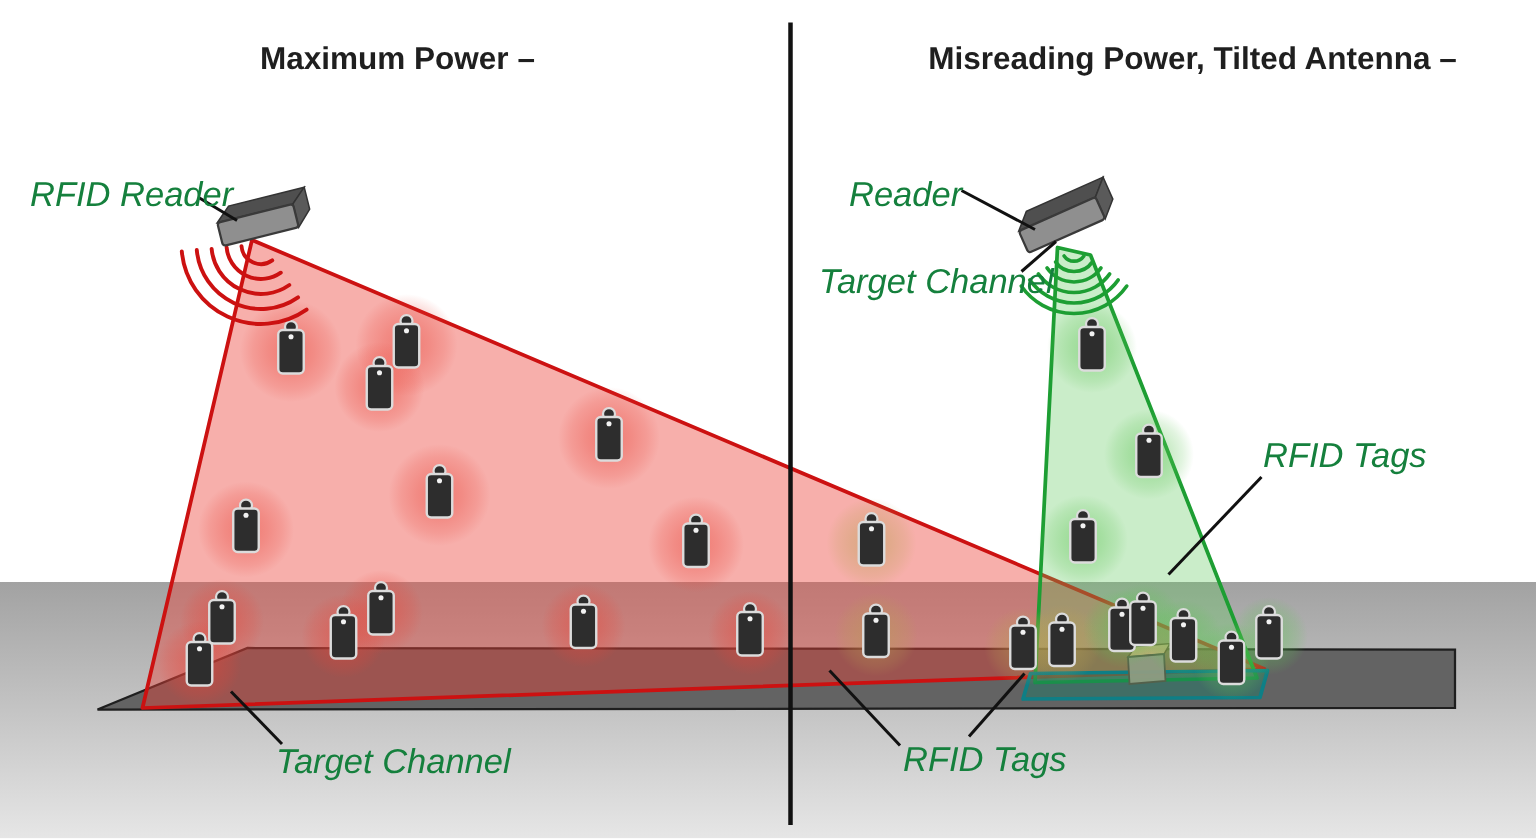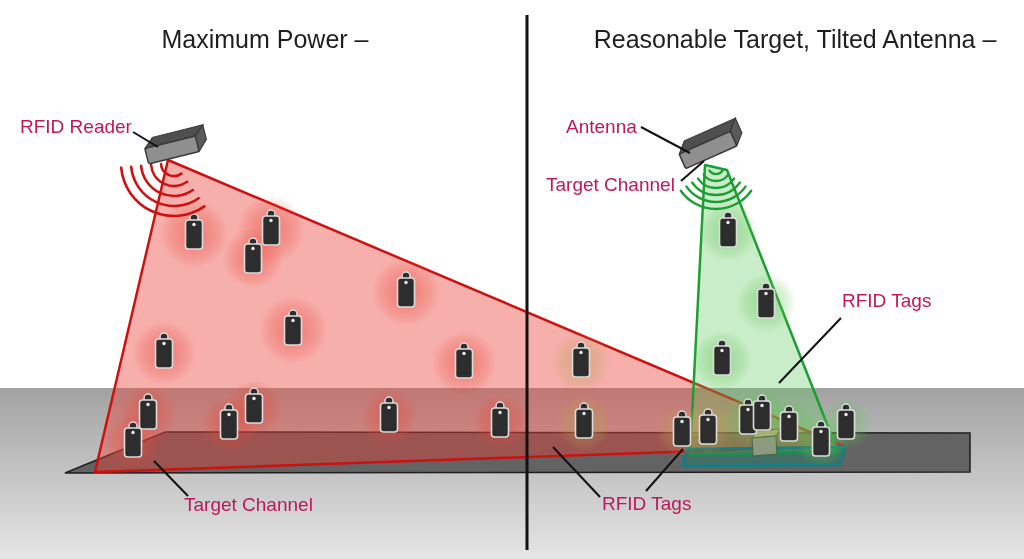--- a/index.html
+++ b/index.html
@@ -1,21 +1,21 @@
 <!DOCTYPE html>
 <html><head>
 <meta charset="utf-8">
 <style>
   html,body{margin:0;padding:0;background:#fff;}
   #canvas{position:relative;width:1024px;height:559px;overflow:hidden;background:#fff;
           font-family:"Liberation Sans", sans-serif;}
   #scene{position:absolute;left:0;top:0;}
-  .lbl{position:absolute;color:#be185d;font-size:19px;white-space:nowrap;pointer-events:none;}
-  .title{position:absolute;text-align:center;color:#1f1f1f;font-weight:normal;
-         font-size:25px;line-height:27px;pointer-events:none;}
+  .lbl{position:absolute;color:#15803d;font-size:23px;white-space:nowrap;pointer-events:none;font-style:italic;}
+  .title{position:absolute;text-align:center;color:#1f1f1f;font-weight:bold;
+         font-size:21px;line-height:27px;pointer-events:none;}
 </style>
 </head>
 <body>
 
 <div id="canvas">
 
 <svg id="scene" width="1024" height="559" viewBox="0 0 1024 559">
   <defs>
     <linearGradient id="groundGrad" x1="0" y1="0" x2="0" y2="1">
       <stop offset="0" stop-color="#a2a2a2"></stop>
@@ -247,23 +247,23 @@
     <line x1="841" y1="318" x2="779" y2="383" stroke="#111111"></line>
   </g>
 
   <line x1="527" y1="15" x2="527" y2="550" stroke-width="3" stroke="#111111"></line>
 </svg>
 
 <div class="title" style="left:60px;top:26px;width:410px;">
   <div>Maximum Power –</div>
 </div>
 <div class="title" style="left:570px;top:26px;width:450px;">
-  <div>Reasonable Target, Tilted Antenna –</div>
+  <div>Misreading Power, Tilted Antenna –</div>
 </div>
 
 <div class="lbl" style="left:20px;top:116px;">RFID Reader</div>
-<div class="lbl" style="left:566px;top:116px;">Antenna</div>
+<div class="lbl" style="left:566px;top:116px;">Reader</div>
 <div class="lbl" style="left:546px;top:174px;">Target Channel</div>
 <div class="lbl" style="left:184px;top:494px;">Target Channel</div>
 <div class="lbl" style="left:602px;top:493px;">RFID Tags</div>
 <div class="lbl" style="left:842px;top:290px;">RFID Tags</div>
 
 </div>
 
 </body></html>

